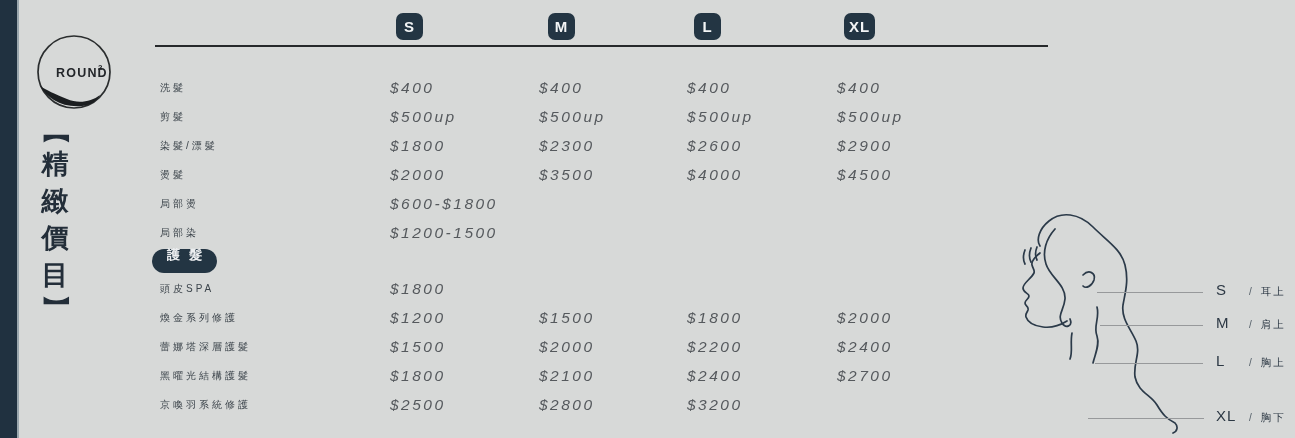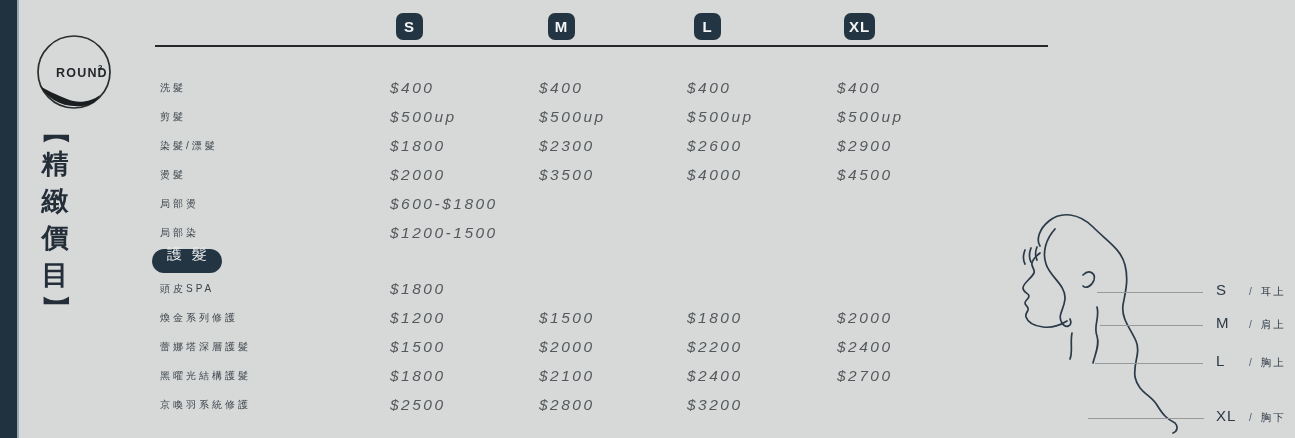--- a/index.html
+++ b/index.html
@@ -37,21 +37,21 @@
   .price-row { height:29px; display:grid;
                grid-template-columns:230px 149px 148px 150px 1fr;
                align-items:center; }
   .svc { font-size:10px; color:#3c444b; letter-spacing:3px; white-space:nowrap; }
   .price { font-size:15.5px; color:#55595d; letter-spacing:2.5px; white-space:nowrap;font-style:italic; }
 
   .care-badge-row { height:27px; display:flex; align-items:center; margin-left:-8px; }
   .care-badge { background:#233543; color:#eceef0; border-radius:13px;
                 height:24px; display:inline-flex; align-items:center;
                 padding:0 12px 12px 15px; font-family:"Liberation Serif", serif;
-                font-weight:normal; font-size:15px; letter-spacing:3px; white-space:nowrap; }
+                font-weight:bold; font-size:13px; letter-spacing:3px; white-space:nowrap; }
 
   
   .guide-svg { position:absolute; left:1015px; top:205px; }
   .guide-line { position:absolute; height:1px; background:#97999b; }
   .gl-0 { left:1097px; top:292px; width:106px; }
   .gl-1 { left:1100px; top:325px; width:103px; }
   .gl-2 { left:1095px; top:363px; width:108px; }
   .gl-3 { left:1088px; top:418px; width:116px; }
 
   .guide-label { position:absolute; left:1216px; display:flex; align-items:baseline;

